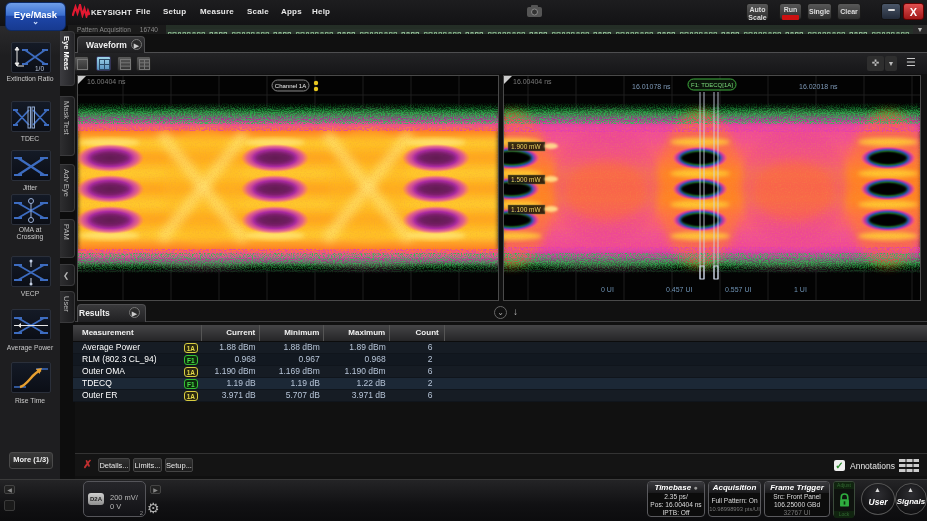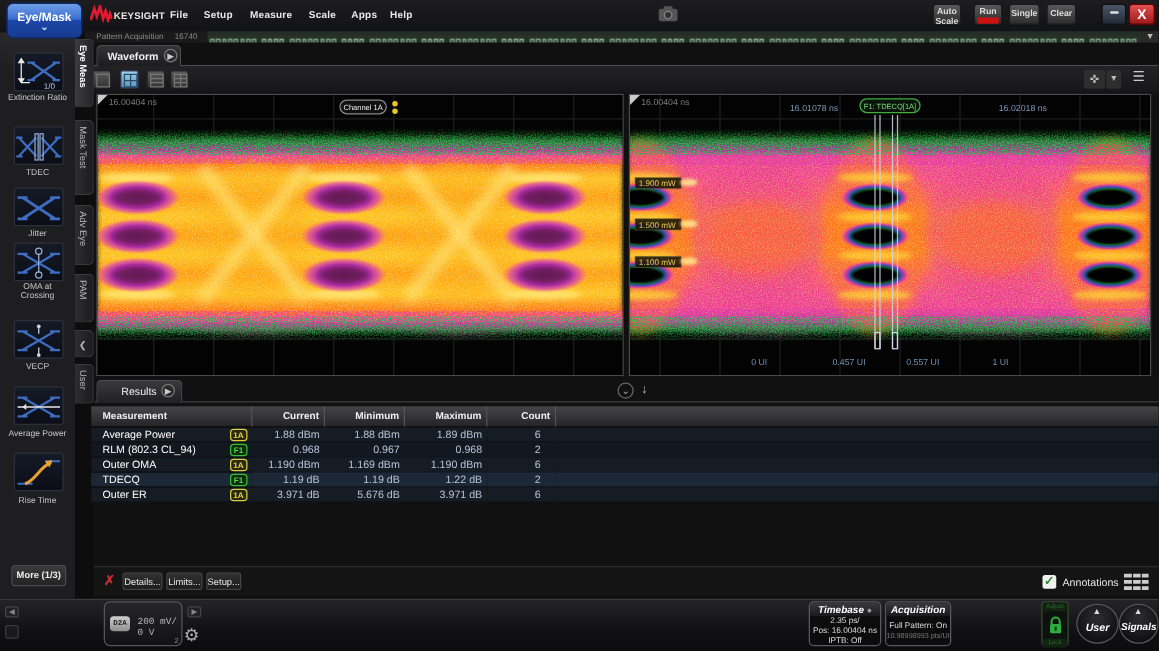--- a/index.html
+++ b/index.html
@@ -63,31 +63,31 @@
   .gbtn.hl { background:linear-gradient(#9fd4e8,#5793c0); border:1px solid #335; }
 
   
   #plotL { left:77px; top:75px; width:422px; height:226px; background:#050505; border:1px solid #4a4a4a; }
   #plotR { left:503px; top:75px; width:418px; height:226px; background:#050505; border:1px solid #4a4a4a; }
 
   
   #results { left:75px; top:301px; width:852px; height:175px; background:#111; }
   #restab { left:77px; top:304px; width:69px; height:18px; background:linear-gradient(#39393b,#202022);
      border:1px solid #4e4e50; border-bottom:none; border-radius:4px 4px 0 0;
-     color:#f0f0f0; font-size:8.5px; font-weight:normal; line-height:17px; padding-left:19px; z-index:6;}
+     color:#f0f0f0; font-size:8.5px; font-weight:bold; line-height:17px; padding-left:1px; z-index:6;}
   #resplay { left:129px; top:307px; z-index:7; width:11px; height:11px; border-radius:50%; background:#2a2a2a;
      border:1px solid #777; color:#ccc; font-size:7px; line-height:11px; text-align:center;}
   #resline { left:75px; top:321px; width:852px; height:1px; background:#3e3e40; }
   #reschev { left:494px; top:306px; width:13px; height:13px; border-radius:50%; border:1px solid #666;
       color:#aaa; font-size:8px; text-align:center; line-height:12px;}
   #respin { left:513px; top:306px; color:#bbb; font-size:10px;}
 
   table#mtable { position:absolute; left:73px; top:325px; border-collapse:collapse; font-size:8.5px; }
   #mtable th { height:16px; background:linear-gradient(#454547,#252527); color:#f0f0f0;
-     font-weight:bold; font-size:8px; border-right:1px solid #555; border-bottom:1px solid #0c0c0c; text-align:right; padding-right:4px;padding-left:24px;}
+     font-weight:bold; font-size:8px; border-right:1px solid #555; border-bottom:1px solid #0c0c0c; text-align:center; padding-right:4px;padding-left:24px;}
   #mtable th:first-child { text-align:left; padding-left:9px; }
   #mtable td { height:12px; color:#b7c5d8; text-align:right; padding-right:4px; border-bottom:1px solid #10151c;}
   #mtable tr.r { background:#161c24; }
   #mtable tr.r2 { background:#121820;margin-left:21px; }
   #mtable td.mname { color:#fff; text-align:left; padding-left:9px; position:relative;}
   .badge { position:absolute; right:4px; top:1px; width:14px; height:10px; border-radius:3px;
      font-size:6.5px; font-weight:bold; text-align:center; line-height:10px; }
   .b1a { border:1px solid #d8cc40; color:#e4d84a; background:#2a2810; }
   .bf1 { border:1px solid #35c035; color:#45e045; background:#0d2a0d; }
   tr.sel td { border-top:1px solid #55b8e0; border-bottom:1px solid #55b8e0; background:#1c2836;}
@@ -676,21 +676,21 @@
           <td class="mname">TDECQ<span class="badge bf1">F1</span></td>
       <td>1.19 dB</td>
           <td>1.19 dB</td>
           <td>1.22 dB</td>
           <td style="padding-right:12px;">2</td>
           <td></td>
         </tr>
     <tr class="r">
           <td class="mname">Outer ER<span class="badge b1a">1A</span></td>
       <td>3.971 dB</td>
-          <td>5.676 dB</td>
+          <td>5.707 dB</td>
           <td>3.971 dB</td>
           <td style="padding-right:12px;">6</td>
           <td></td>
         </tr>
   </tbody>
     </table>
 
   <div class="abs" id="resbline"></div>
   <div class="abs" id="resbot"></div>
   <div class="abs" id="redx">✗</div>
@@ -709,38 +709,44 @@
     <g stroke="#141414" stroke-width="1">
           <line x1="7" y1="0" x2="7" y2="15"></line>
           <line x1="14" y1="0" x2="14" y2="15"></line>
         </g>
       </svg>
   </div>
 
   <div class="abs" id="statbar"></div>
   <div class="abs" style="left:4px; top:485px; width:11px; height:9px; background:#222; border:1px solid #444; border-radius:2px; color:#888; font-size:6px; text-align:center; line-height:8px; z-index:8;">◀</div>
   <div class="abs" style="left:4px; top:500px; width:11px; height:11px; background:#1a1a1a; border:1px solid #3a3a3a; border-radius:2px; z-index:8;"></div>
-  <div class="abs scard" style="left:83px; width:63px;font-family:Liberation Mono, monospace;">
+  <div class="abs scard" style="left:83px; width:63px;">
     <span class="chbadge" style="background:linear-gradient(#cfcfcf,#8f8f8f); color:#222; top:11px; font-size:6px; width:16px;">D2A</span>
     <span class="chtext" style="top:12px; left:26px;">200 mV/<br>0 V</span>
     <span style="position:absolute; right:2px; bottom:0px; color:#888; font-size:6px;">2</span>
   </div>
   <div class="abs" style="left:150px; top:485px; width:11px; height:9px; background:#222; border:1px solid #444; border-radius:2px; color:#888; font-size:6px; text-align:center; line-height:8px; z-index:8;">▶</div>
   <div class="abs" style="left:147px; top:500px; width:16px; height:16px; color:#b0b0b0; font-size:14px; z-index:8;">⚙</div>
 
   <div class="abs spanel" style="left:647px; width:58px;">
     <span class="hd">Timebase <span style="color:#999; font-size:7px;">●</span></span>
     <span class="ln">2.35 ps/</span>
     <span class="ln">Pos: 16.00404 ns</span>
     <span class="ln">IPTB: Off</span>
   </div>
   <div class="abs spanel" style="left:708px; width:53px;">
     <span class="hd">Acquisition</span>
     <span class="ln" style="margin-top:4px;">Full Pattern: On</span>
     <span class="ln dim" style="font-size:5.8px; white-space:nowrap;">10.98998993&nbsp;pts/UI</span>
+  </div>
+  <div class="abs spanel" style="left:764px; width:66px;">
+    <span class="hd">Frame Trigger</span>
+    <span class="ln">Src: Front Panel</span>
+    <span class="ln">106.25000 GBd</span>
+    <span class="ln dim">32767 UI</span>
   </div>
   <div class="abs" style="left:833px; top:481px; width:22px; height:36px; background:#0e120e; border:1px solid #3a4a3a; border-radius:3px; z-index:8; text-align:center;">
     <div style="font-size:5px; color:#316a31; background:#10240f; border-radius:2px 2px 0 0; line-height:7px;">Adjust</div>
     <div style="height:22px;"><svg width="13" height="17" viewBox="0 0 16 20" style="margin-top:3px;">
           <path d="M4 9 V6 a4 4 0 0 1 8 0 V9" fill="none" stroke="#2fae3f" stroke-width="2"></path>
           <rect x="2.5" y="8.5" width="11" height="9" rx="1.5" fill="#2fae3f"></rect>
           <rect x="7" y="11" width="2" height="4" fill="#0a300a"></rect>
         </svg></div>
     <div style="font-size:5px; color:#316a31; background:#10240f; border-radius:0 0 2px 2px; line-height:7px;">Lock</div>
   </div>

